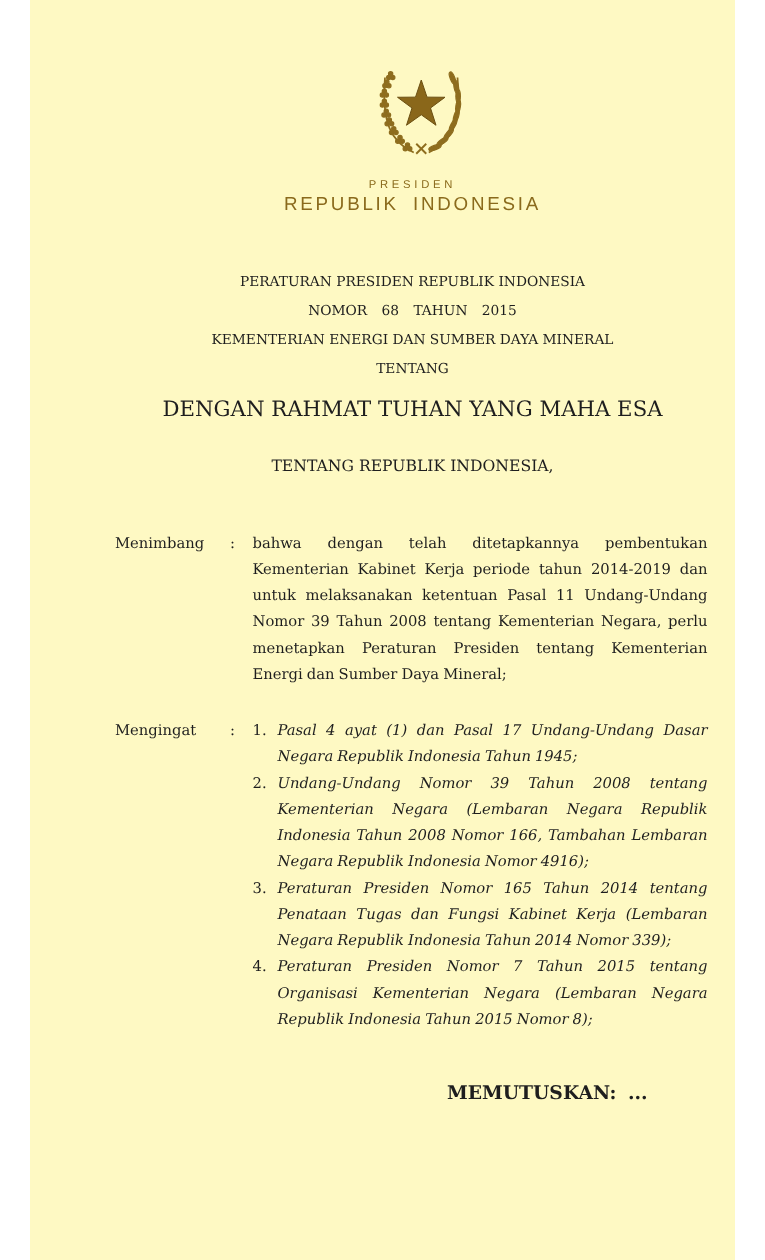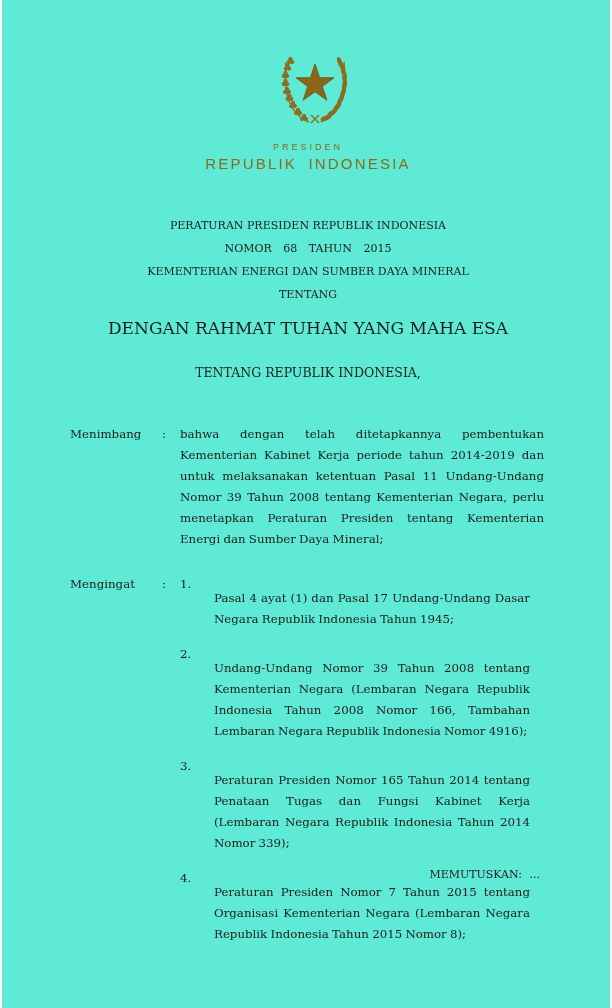--- a/index.html
+++ b/index.html
@@ -1,20 +1,20 @@
 <!DOCTYPE html>
 <html><head>
 <meta charset="utf-8">
 <style>
   html,body{margin:0;padding:0;background:#ffffff;}
   .page{
     position:relative;
-    width:608px;height:1008px;
+    width:564px;height:1008px;
     margin:0 auto;
-    background:#5eead4;
+    background:#fef9c3;
     font-family:"DejaVu Serif", serif;
     color:#1e1e1e;
     overflow:hidden;
   }
   
   .emblem{position:absolute;top:50px;left:271px;}
   .lh-line{
     position:absolute;left:0;width:612px;text-align:center;
     font-family:"Liberation Sans", sans-serif;
     color:#8a6a1c;
@@ -46,25 +46,25 @@
     font-size:11.8px;line-height:21px;
   }
   .clause-considering{top:424px;}
   .clause-recalling{top:574px;}
   .clause-label{display:block;}
   .clause-colon{display:block;text-align:left;}
   .clause-text{margin:0;text-align:justify;word-spacing:-0.5px;}
   .clause-list{display:block;}
   .list-item{display:grid;grid-template-columns:20px 1fr;align-items:start;}
   .li-num{display:block;}
-  .li-text{margin:14px;text-align:justify;word-spacing:-0.5px;}
+  .li-text{margin:0;text-align:justify;word-spacing:-0.5px;font-style:italic;}
 
   .decision{
     position:absolute;top:864px;right:70px;
-    font-size:11px;line-height:21px;word-spacing:4px;white-space:nowrap;
+    font-size:15px;line-height:21px;word-spacing:4px;white-space:nowrap;font-weight:bold;
   }
 </style>
 </head>
 <body>
 
 <div class="page">
 
   <svg class="emblem" width="84" height="76" viewBox="0 0 84 76">
     <g fill="#8e6d1e" stroke="#8e6d1e">
       <path d="M36,72 C18,64 10,48 13,12" fill="none" stroke-width="1.4"></path>

